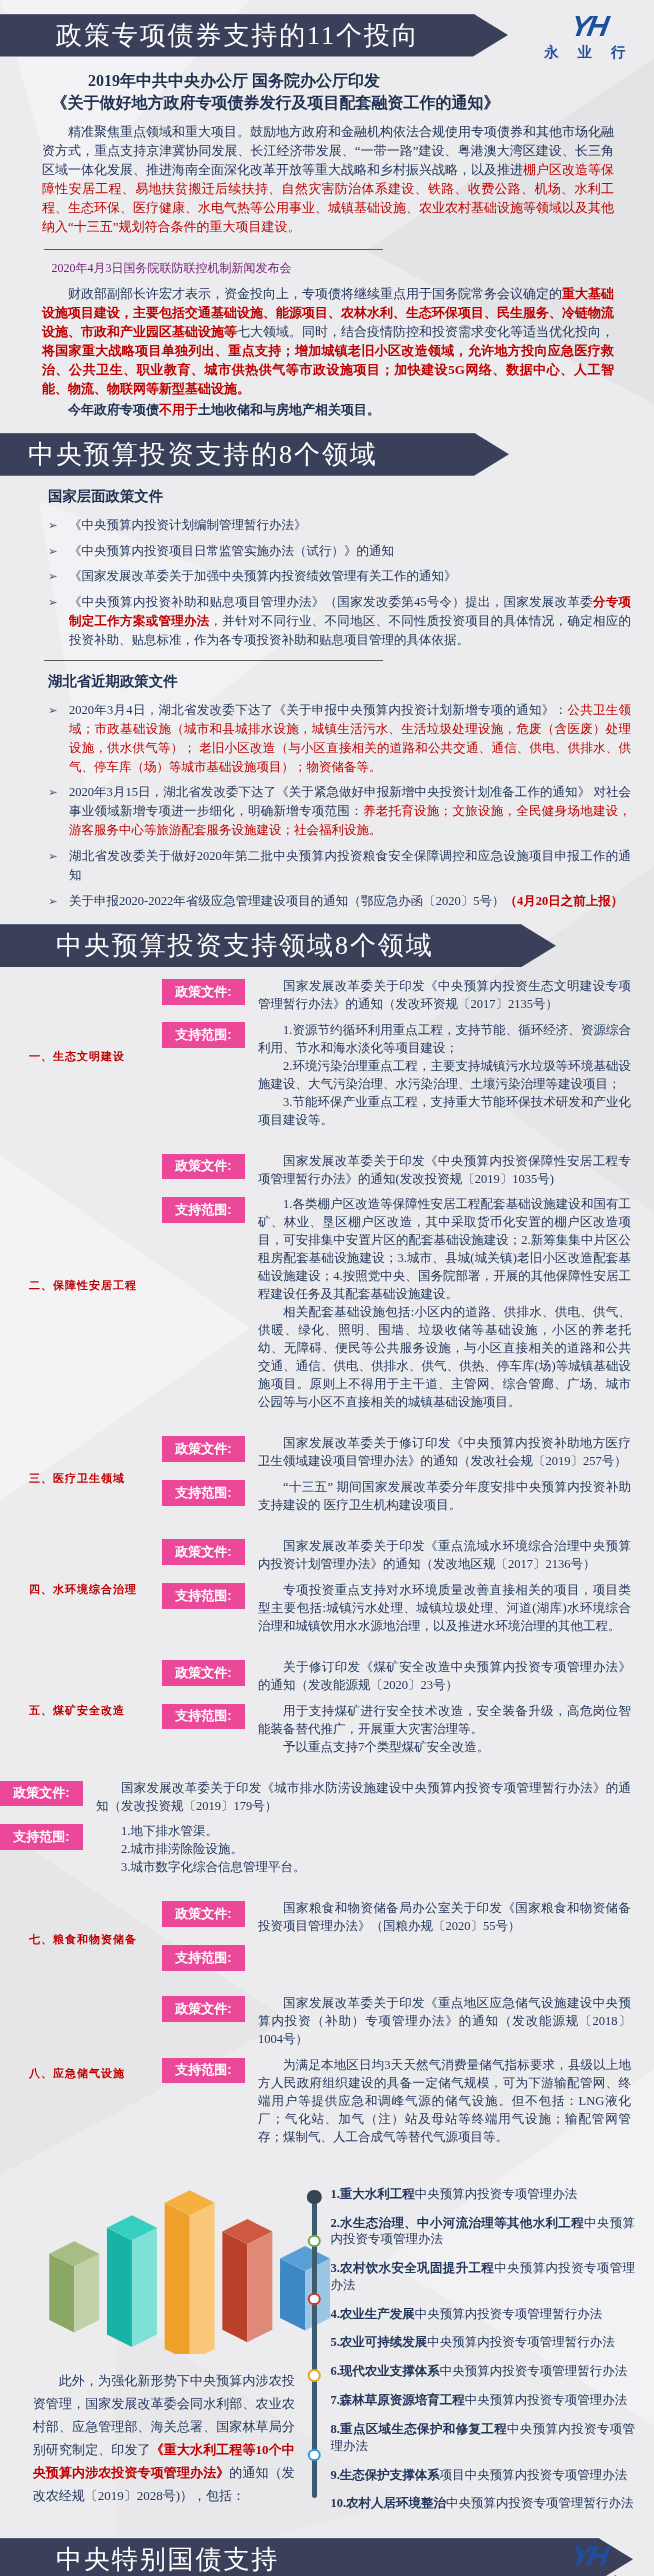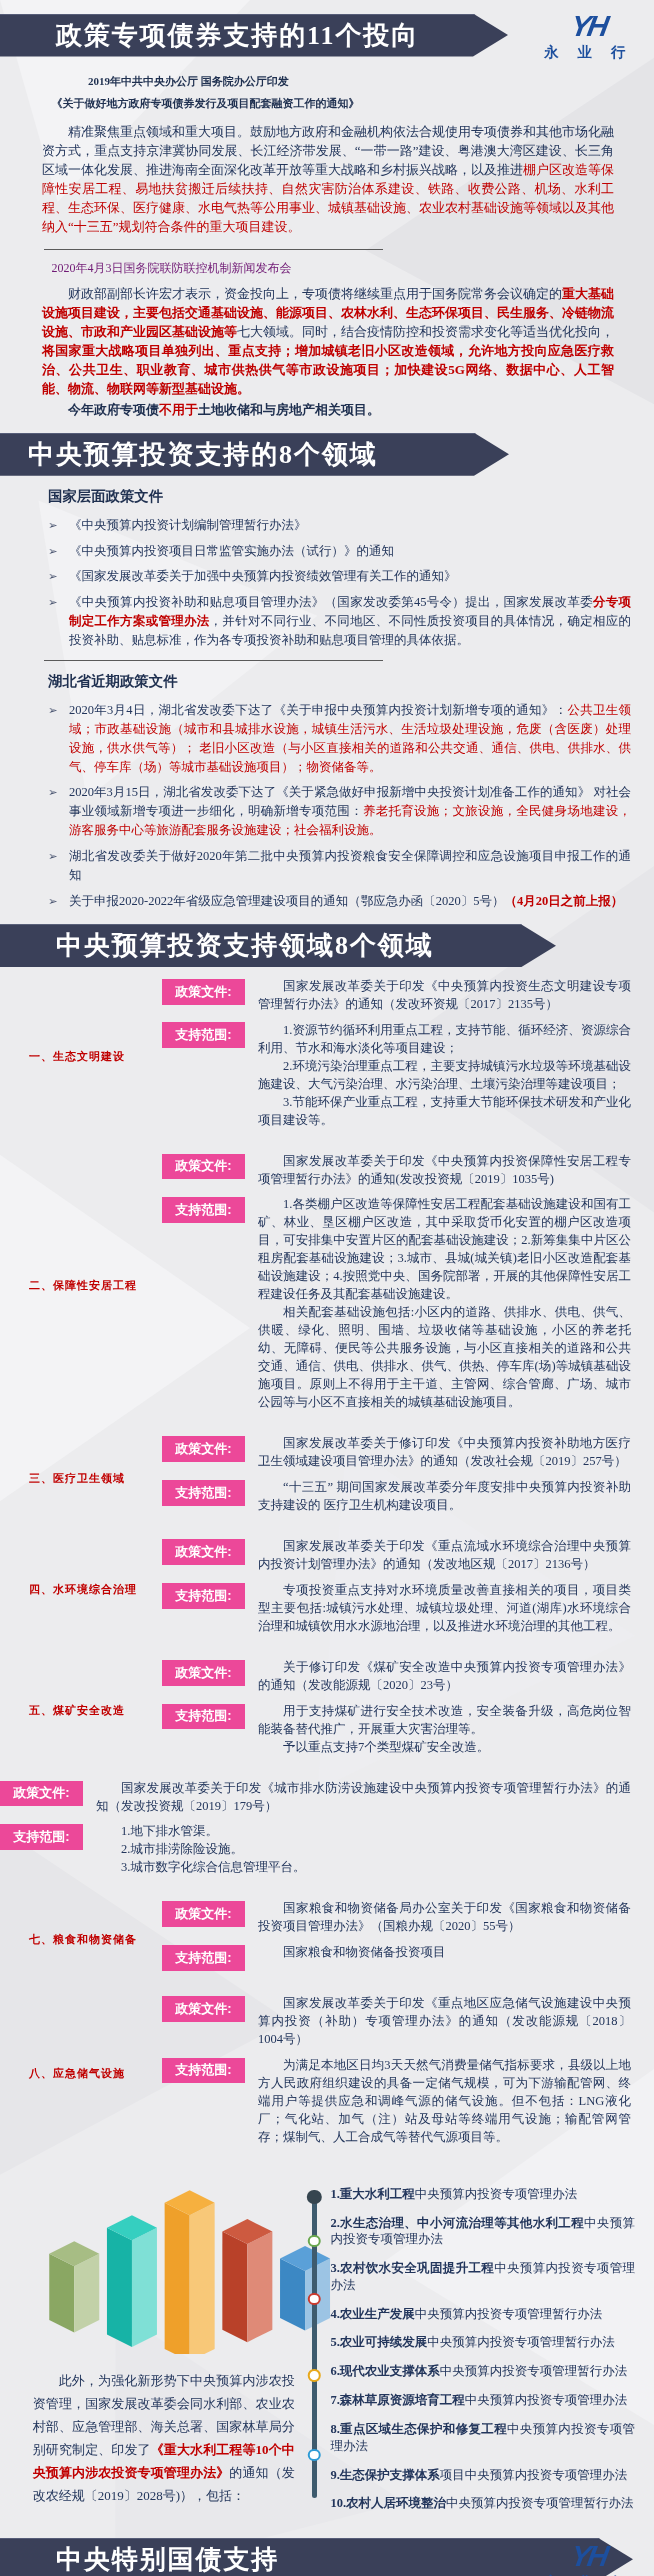--- a/index.html
+++ b/index.html
@@ -4,40 +4,40 @@
 <style>
   html,body{margin:0;padding:0;background:#e9e9eb;}
   .page{position:relative;width:654px;height:2576px;overflow:hidden;
         font-family:"Liberation Serif","DejaVu Serif",serif;color:#23365c;background:#ececee;}
   .bgdeco{position:absolute;inset:0;z-index:0;}
   .content{position:relative;z-index:1;}
 
   
   .banner-row{position:relative;margin-top:13.5px;}
   .banner{height:42px;line-height:42px;background:#3a4059;color:#fff;
-          font-size:26px;font-weight:bold;padding-left:56px;letter-spacing:1.9px;
+          font-size:26px;font-weight:normal;padding-left:56px;letter-spacing:1.9px;
           clip-path:polygon(0 0,calc(100% - 35px) 0,100% 50%,calc(100% - 35px) 100%,0 100%);
           border-top:1.9px solid #565d78;}
   .b1{width:452px;} .b2{width:481px;padding-left:28px;} .b3{width:500px;} .b4{width:577px;}
 
   
   .logo{position:absolute;right:21px;top:-3.8px;text-align:center;}
   .logo-mark{font-family:"Liberation Sans","DejaVu Sans",sans-serif;font-style:italic;
              font-weight:900;font-size:29px;color:#1d4f9e;letter-spacing:-2.9px;transform:skewX(-10deg);}
   .logo-name{font-size:14.4px;color:#1d4f9e;letter-spacing:7.7px;font-weight:bold;margin-top:0px;}
 
   
   .t-red{color:#c00000;}
   .t-b{font-weight:bold;}
   p{margin:0;}
   .para{font-size:13px;line-height:19px;text-align:justify;}
   .indent{text-indent:2em;}
 
   .sec1{padding:13.5px 40px 0 42px;}
-  .subhead{color:#1f3050;font-weight:bold;font-size:11px;line-height:22px;}
+  .subhead{color:#1f3050;font-weight:bold;font-size:16px;line-height:22px;}
   .subhead .l1{padding-left:46px;}
   .subhead .l2{padding-left:9.6px;}
   .divider{border:none;border-top:1px solid #5a5a5a;width:339px;margin:13.5px 0 9.6px 1.9px;}
   .h2{color:#701a75;font-weight:normal;font-size:12px;margin:1.9px 0 7.7px 9.6px;}
   .para3{font-weight:bold;color:#1f3050;margin-top:1.9px;}
 
   
   .ltitle{color:#1f3050;font-weight:bold;font-size:14.4px;margin:11.5px 0 9.6px 48px;}
   .blist{list-style:none;margin:0;padding:0 23px 0 48px;}
   .blist li{position:relative;font-size:12.5px;line-height:19px;text-align:justify;
@@ -249,23 +249,20 @@
           <div class="area-label">七、粮食和物资储备</div>
           <div class="area-rows">
             <div class="arow">
               <span class="badge">政策文件:</span>
               <div class="atext">
                 <p class="ap"><span>国家粮食和物资储备局办公室关于印发《国家粮食和物资储备投资项目管理办法》（国粮办规〔2020〕55号）</span></p>
               </div>
             </div>
             <div class="arow">
               <span class="badge">支持范围:</span>
-              <div class="atext">
-                <p class="ap"><span>国家粮食和物资储备投资项目</span></p>
-              </div>
             </div>
           </div>
         </div>
         <div class="area">
           <div class="area-label">八、应急储气设施</div>
           <div class="area-rows">
             <div class="arow">
               <span class="badge">政策文件:</span>
               <div class="atext">
                 <p class="ap"><span>国家发展改革委关于印发《重点地区应急储气设施建设中央预算内投资（补助）专项管理办法》的通知（发改能源规〔2018〕1004号）</span></p>

